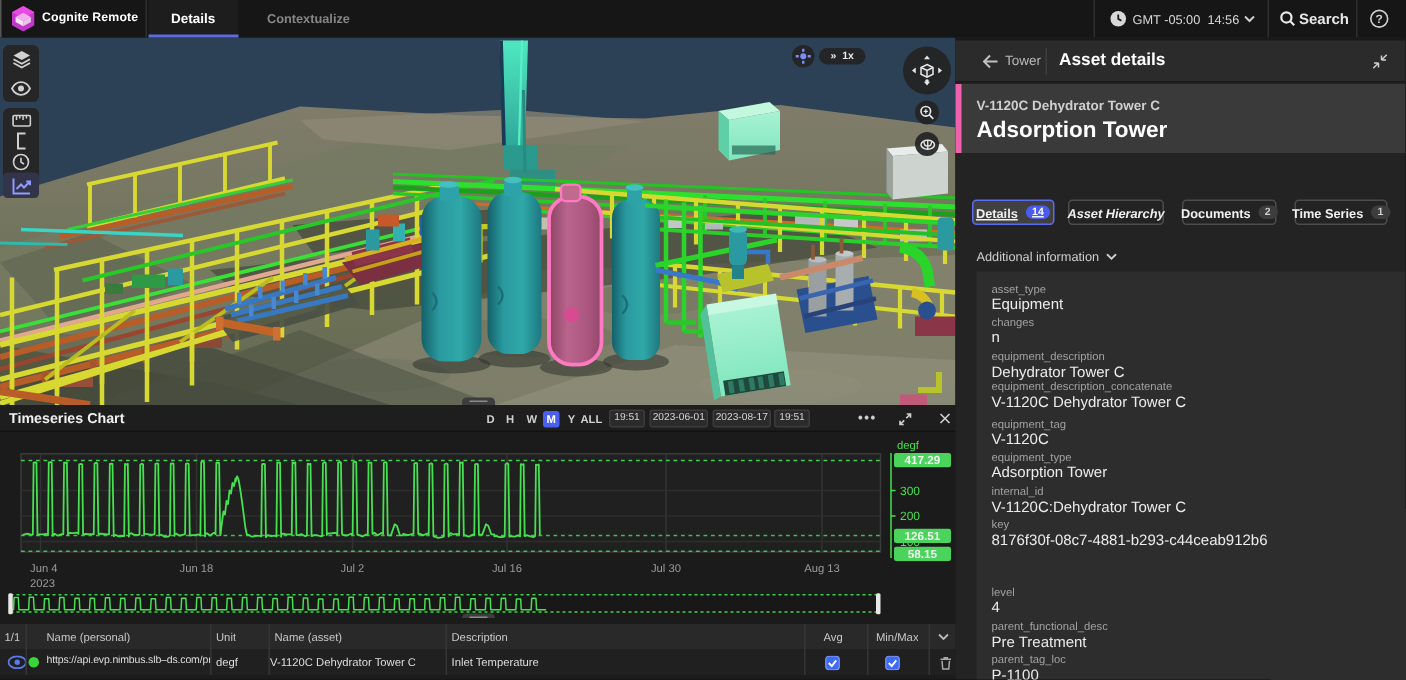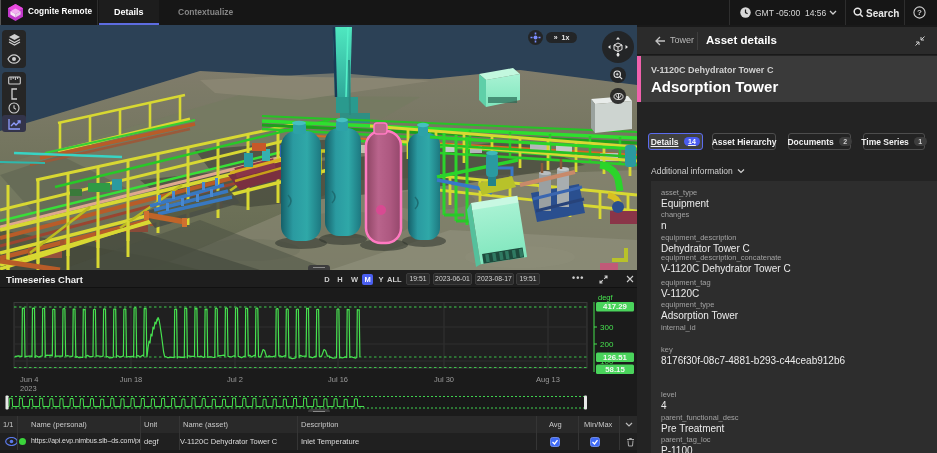--- a/index.html
+++ b/index.html
@@ -555,21 +555,21 @@
       <svg class="abs" style="left:278px;top:9px" width="10" height="10" viewBox="0 0 10 10">
         <path d="M9.5 0.5L6 4M6 4V1M6 4h3M0.5 9.5L4 6M4 6v3M4 6H1" stroke="#cfcfcf" stroke-width="1" fill="none"></path>
       </svg>
     </div>
     <div id="rpband">
       <div class="stripe"></div>
       <div class="sub">V-1120C Dehydrator Tower C</div>
       <div class="big">Adsorption Tower</div>
     </div>
     <div class="rtab sel" style="left:11px; width:55px;">Details<span class="badge">14</span></div>
-    <div class="rtab" style="left:75px; width:64px;">Asset Hierarchy</div>
+    <div class="rtab" style="left:75px; width:64px;font-style:italic;">Asset Hierarchy</div>
     <div class="rtab" style="left:151px; width:63px;align-items:center;">Documents<span class="badge gray">2</span></div>
     <div class="rtab" style="left:226px; width:62px;">Time Series<span class="badge gray">1</span></div>
     <div id="addinfo">Additional information&nbsp;&nbsp;<svg width="8" height="5" viewBox="0 0 8 5" style="display:inline-block">
           <path d="M1 0.5l3 3 3-3" stroke="#d0d0d0" stroke-width="1.2" fill="none"></path>
         </svg></div>
     <div id="infocard">
 <div class="inf" style="top:6.8px">
           <div class="l">asset_type</div>
           <div class="v">Equipment</div>
         </div>
@@ -588,20 +588,21 @@
 <div class="inf" style="top:96.8px">
           <div class="l">equipment_tag</div>
           <div class="v">V-1120C</div>
         </div>
 <div class="inf" style="top:119.3px">
           <div class="l">equipment_type</div>
           <div class="v">Adsorption Tower</div>
         </div>
 <div class="inf" style="top:141.8px">
           <div class="l">internal_id</div>
+          <div class="v">V-1120C:Dehydrator Tower C</div>
         </div>
 <div class="inf" style="top:164.3px">
           <div class="l">key</div>
           <div class="v">8176f30f-08c7-4881-b293-c44ceab912b6</div>
         </div>
 <div class="inf" style="top:209.3px">
           <div class="l">level</div>
           <div class="v">4</div>
         </div>
 <div class="inf" style="top:231.8px">

